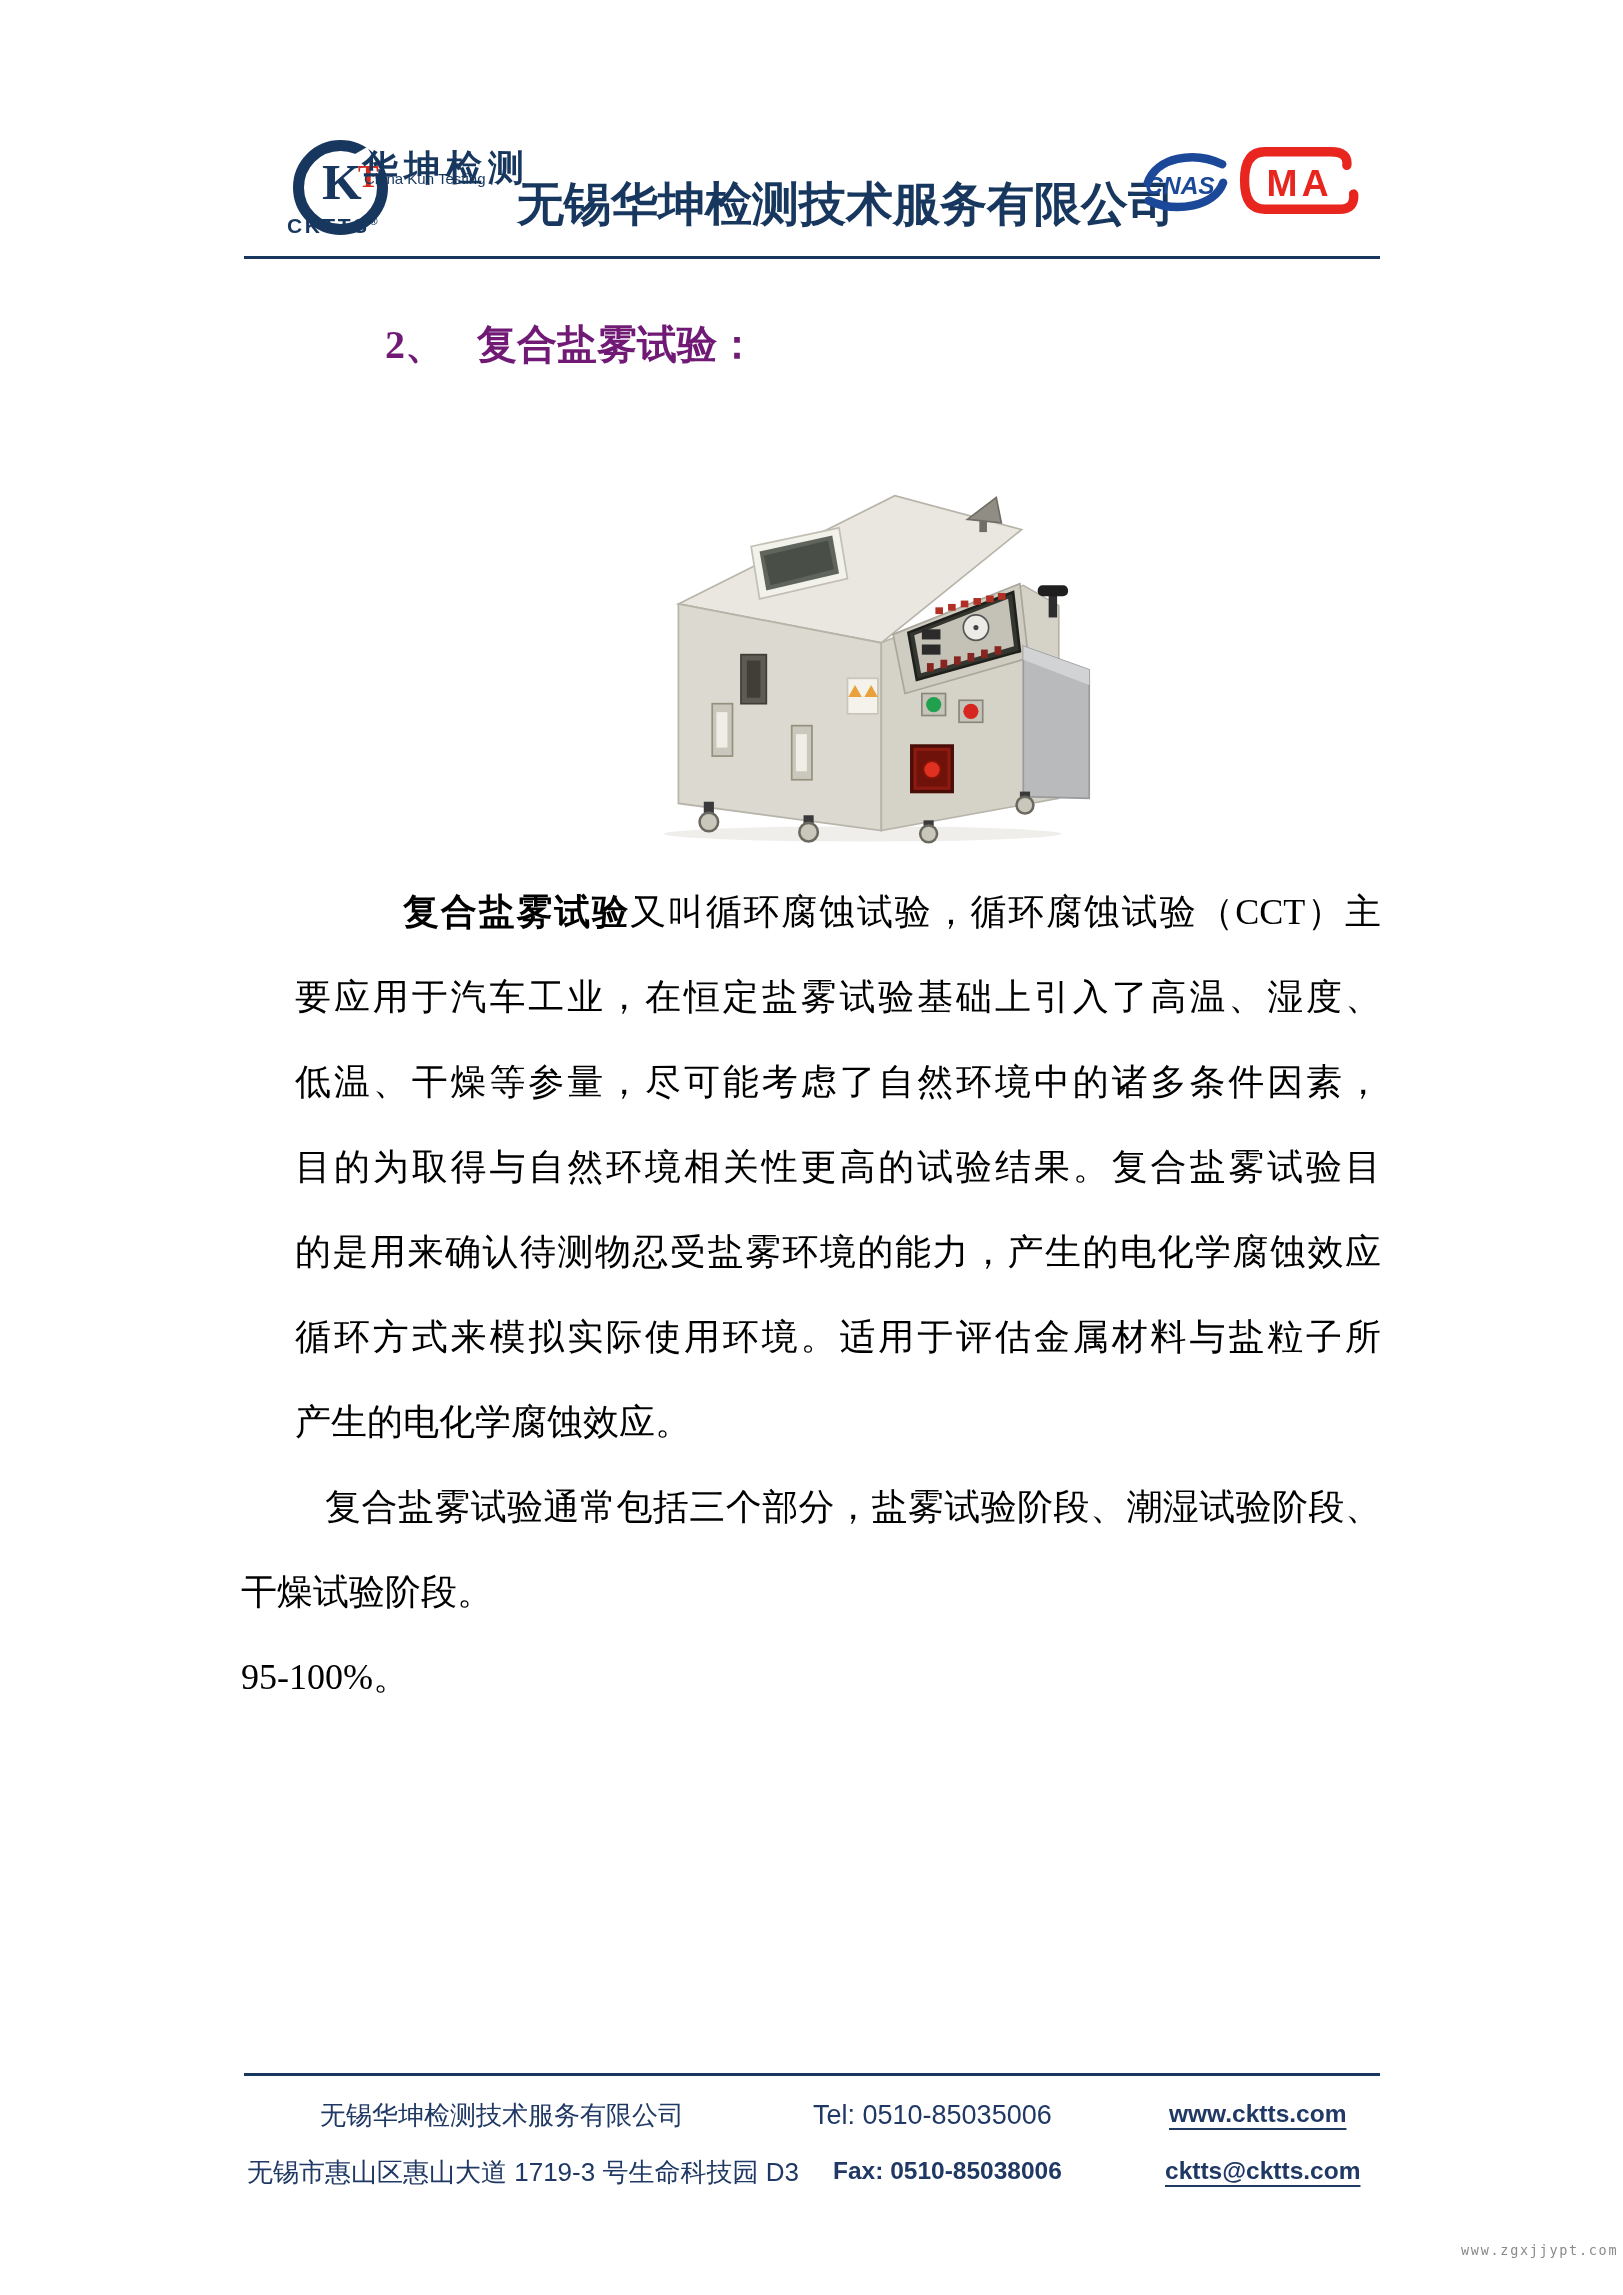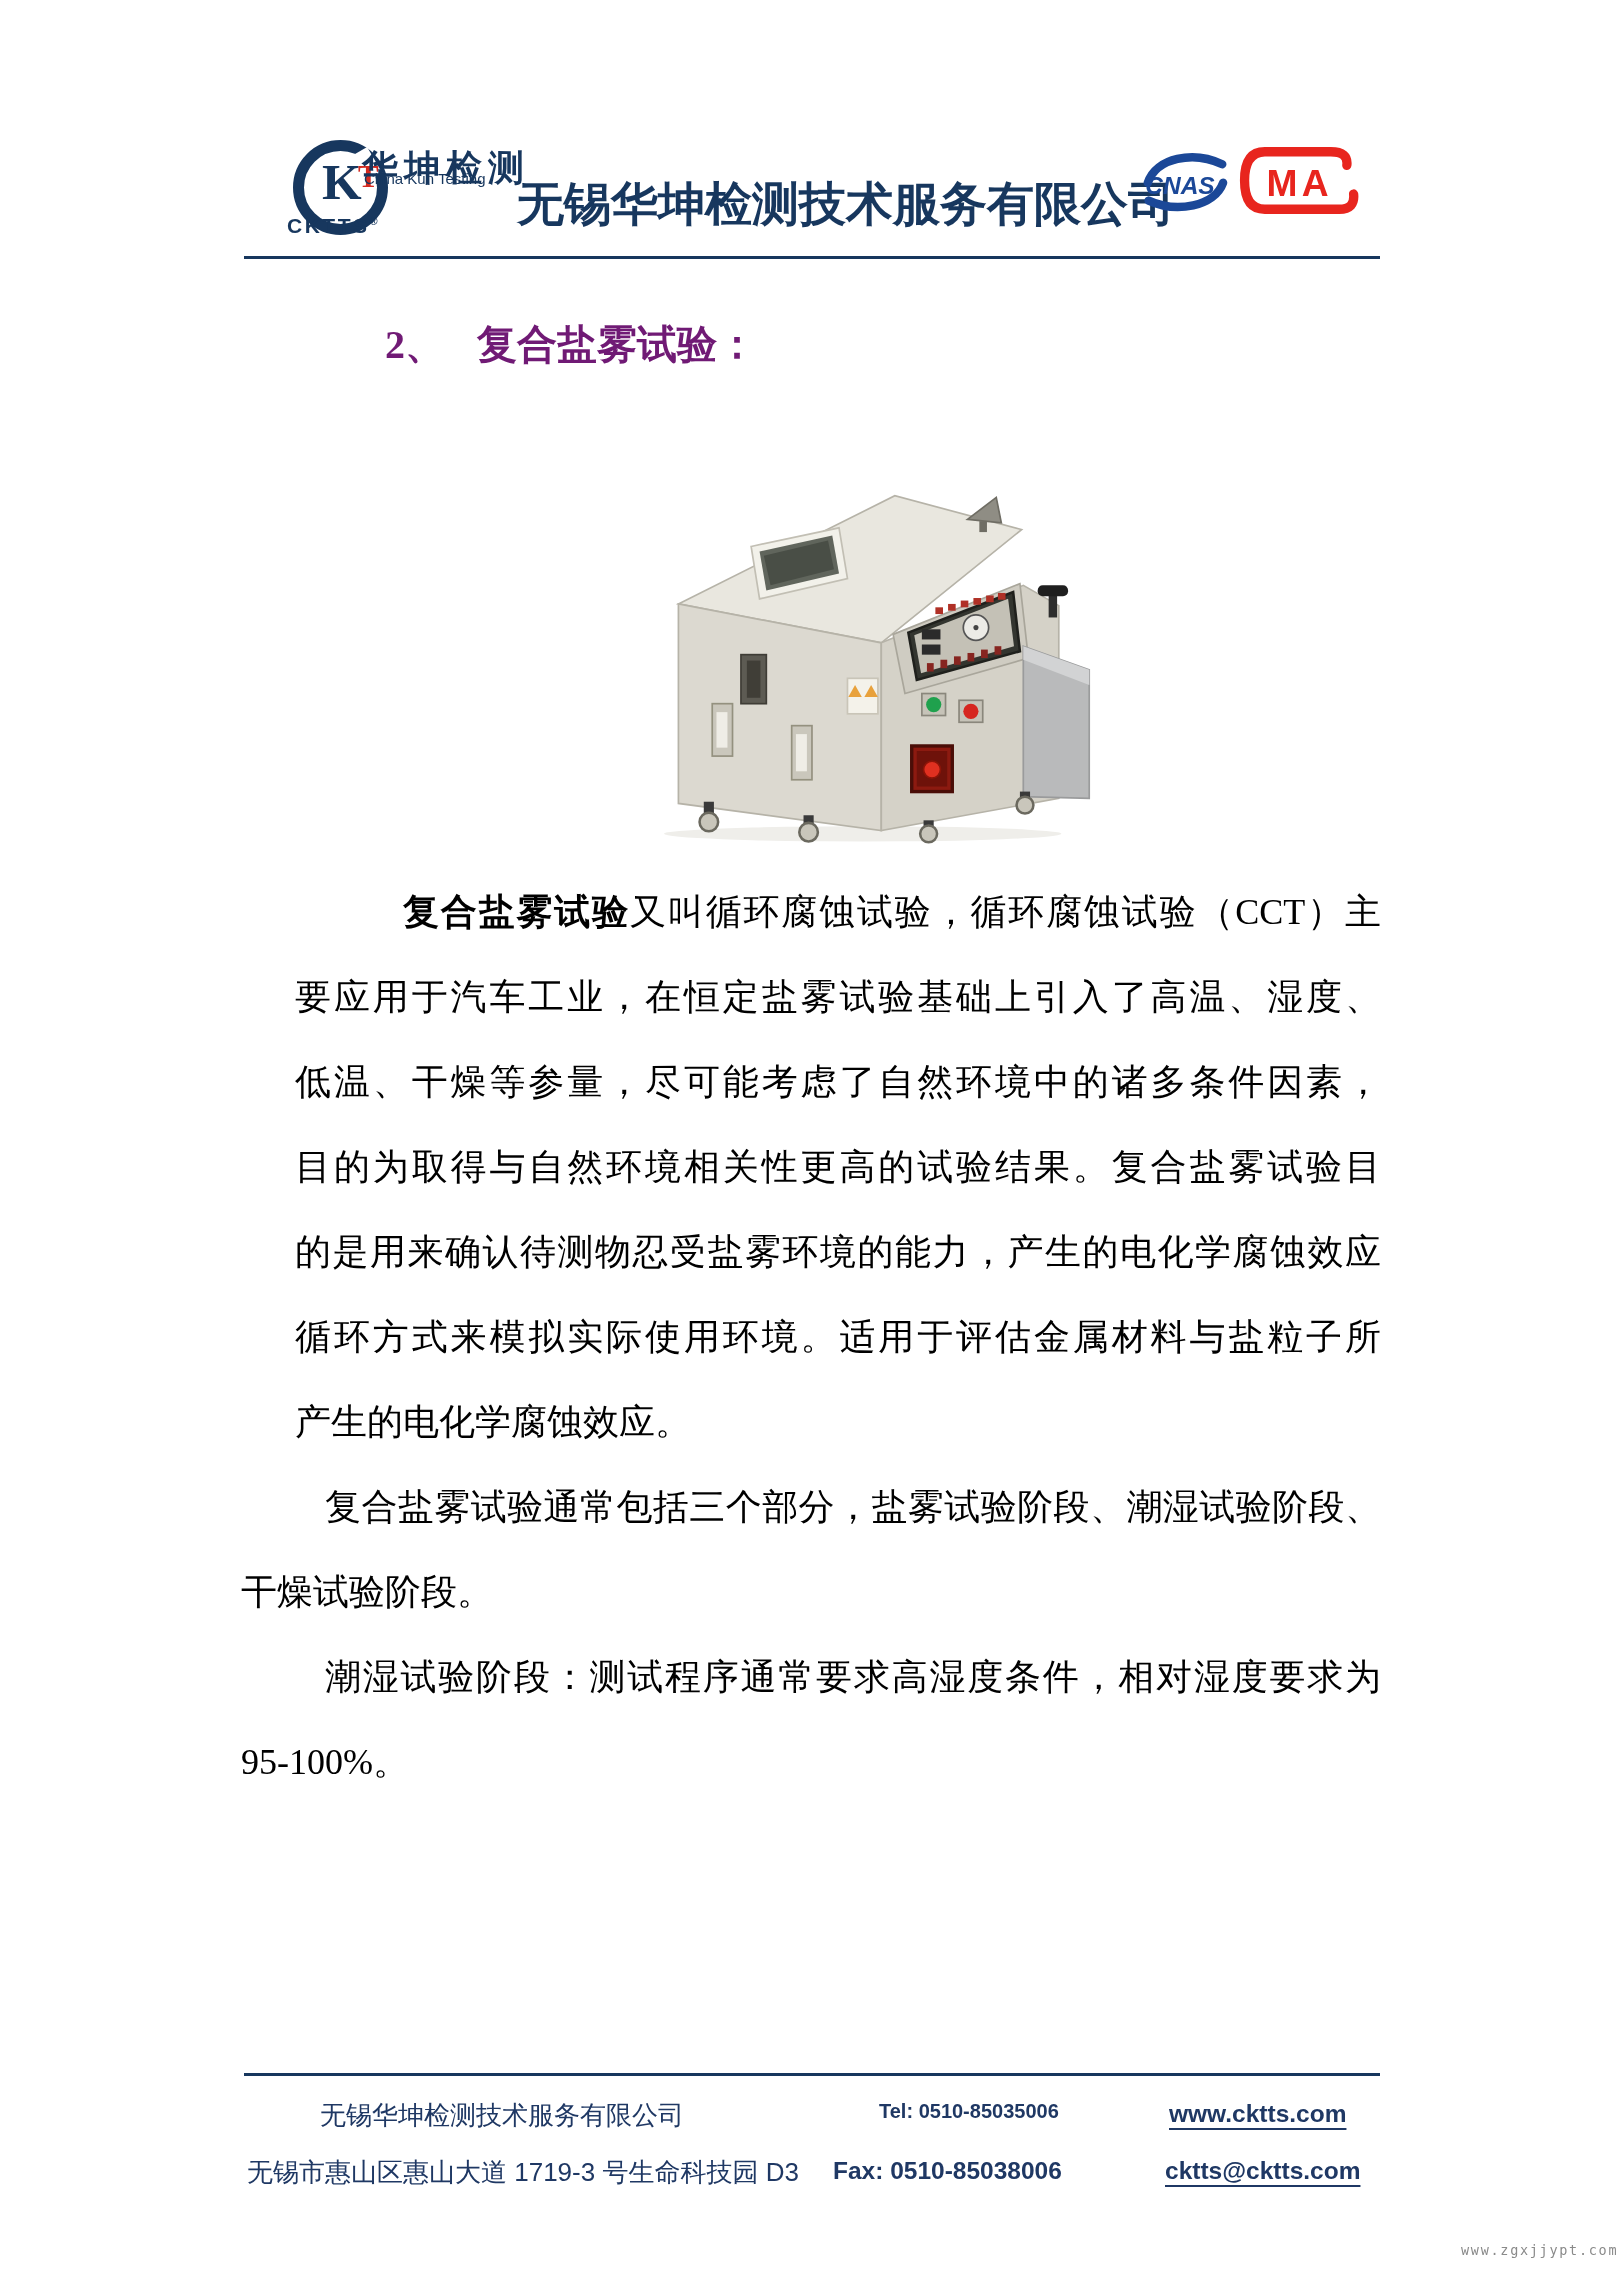--- a/index.html
+++ b/index.html
@@ -44,21 +44,21 @@
   .p1 .line{margin-left:54px;}
   .ind-p1{padding-left:108px;}
   .ind{padding-left:84px;}
   .lead-bold{font-weight:bold;}
 
   
   .footer span{position:absolute;color:var(--footer_navy);white-space:nowrap;
         font-family:"Liberation Sans",sans-serif;}
   .f-company{left:320px;top:2098px;font-size:26px;}
   .f-address{left:247px;top:2155px;font-size:26px;}
-  .f-tel{left:879px;top:2100px;font-size:20px;font-weight:bold;}
+  .f-tel{left:813px;top:2100px;font-size:27px;font-weight:normal;}
   .f-fax{left:833px;top:2157px;font-size:24.5px;font-weight:bold;}
   .f-web{left:1169px;top:2100px;font-size:24.5px;font-weight:bold;text-decoration:underline;
         text-underline-offset:6px;}
   .f-email{left:1165px;top:2157px;font-size:24.5px;font-weight:bold;text-decoration:underline;
         text-underline-offset:6px;}
 
   .watermark{position:absolute;left:1461px;top:2242px;font-family:"DejaVu Sans Mono",monospace;
         font-size:13.5px;letter-spacing:1.7px;color:var(--watermark_gray);}
 </style>
 </head>
@@ -184,21 +184,20 @@
       <div class="line">目的为取得与自然环境相关性更高的试验结果。复合盐雾试验目</div>
       <div class="line">的是用来确认待测物忍受盐雾环境的能力，产生的电化学腐蚀效应</div>
       <div class="line">循环方式来模拟实际使用环境。适用于评估金属材料与盐粒子所</div>
       <div class="line last">产生的电化学腐蚀效应。</div>
     </div>
     <div>
       <div class="line ind">复合盐雾试验通常包括三个部分，盐雾试验阶段、潮湿试验阶段、</div>
       <div class="line last">干燥试验阶段。</div>
     </div>
     <div>
-      <div class="line ind">潮湿试验阶段：测试程序通常要求高湿度条件，相对湿度要求为</div>
       <div class="line last">95-100%。</div>
     </div>
   </div>
 
   <div class="rule rule-footer"></div>
   <div class="footer">
     <span class="f-company">无锡华坤检测技术服务有限公司</span>
     <span class="f-address">无锡市惠山区惠山大道 1719-3 号生命科技园 D3</span>
     <span class="f-tel">Tel: 0510-85035006</span>
     <span class="f-fax">Fax: 0510-85038006</span>

